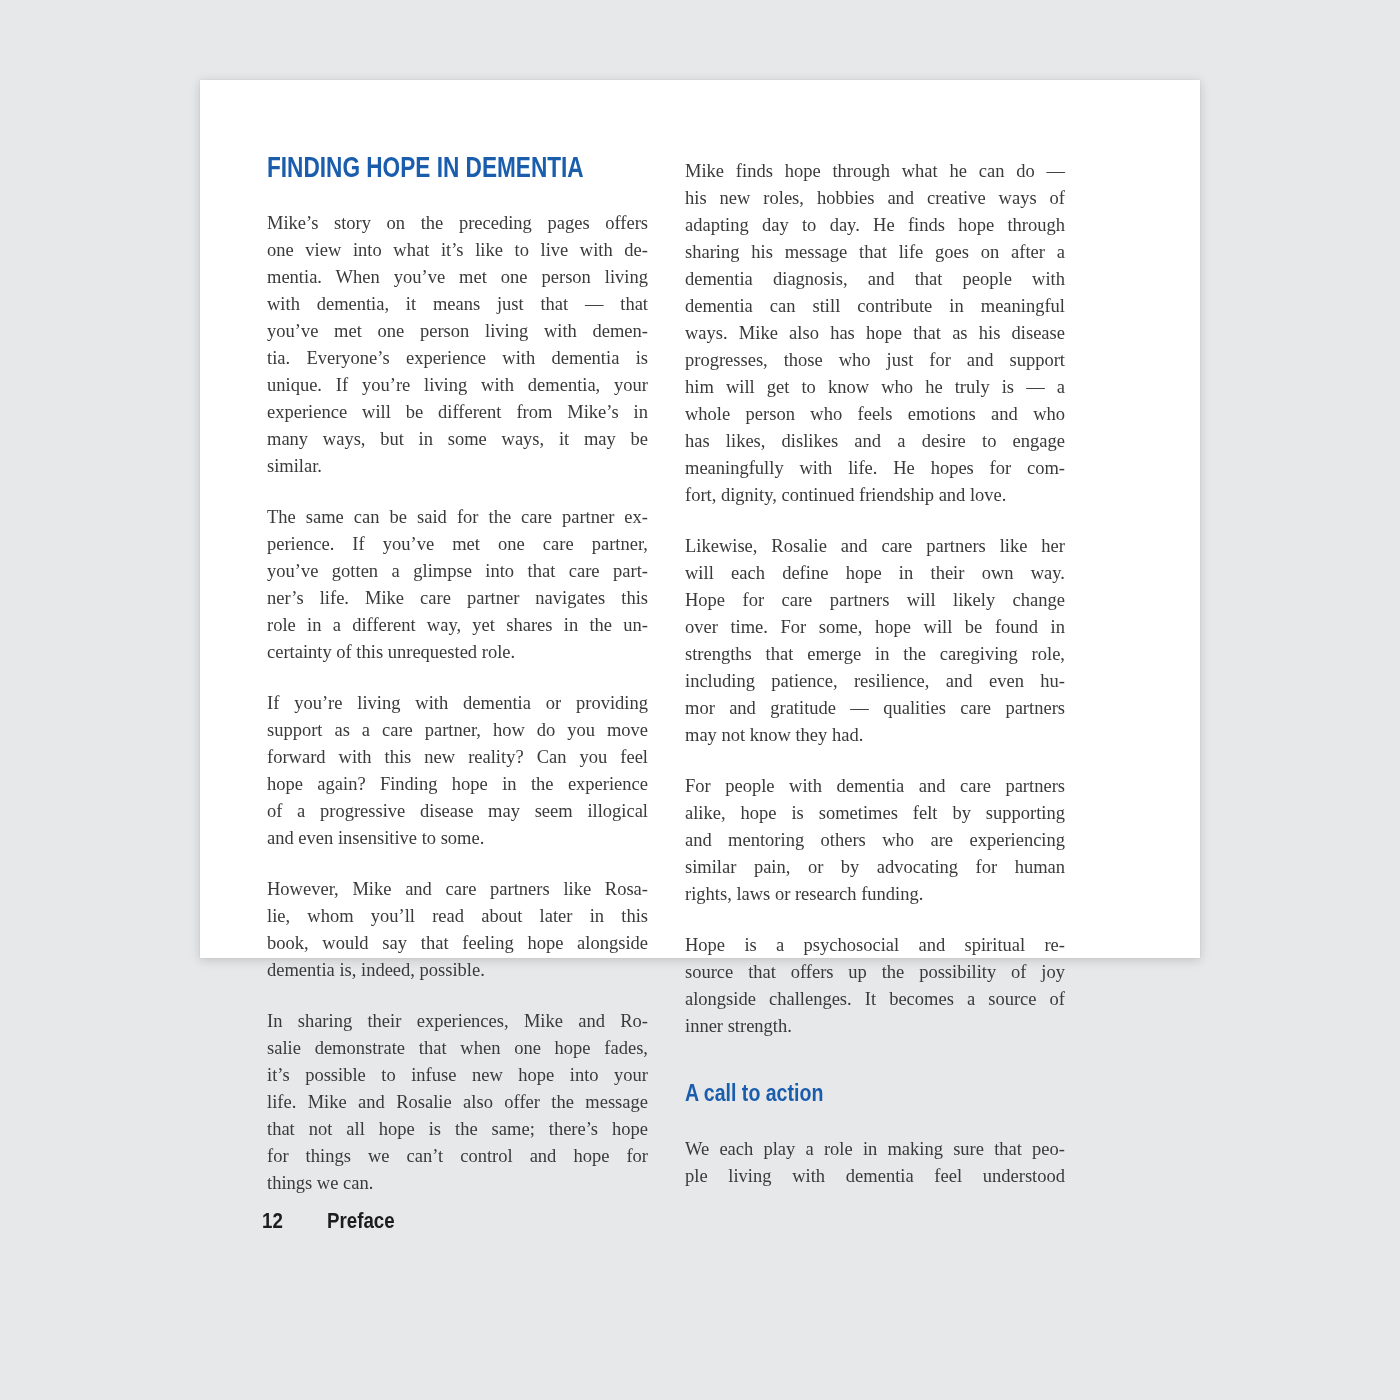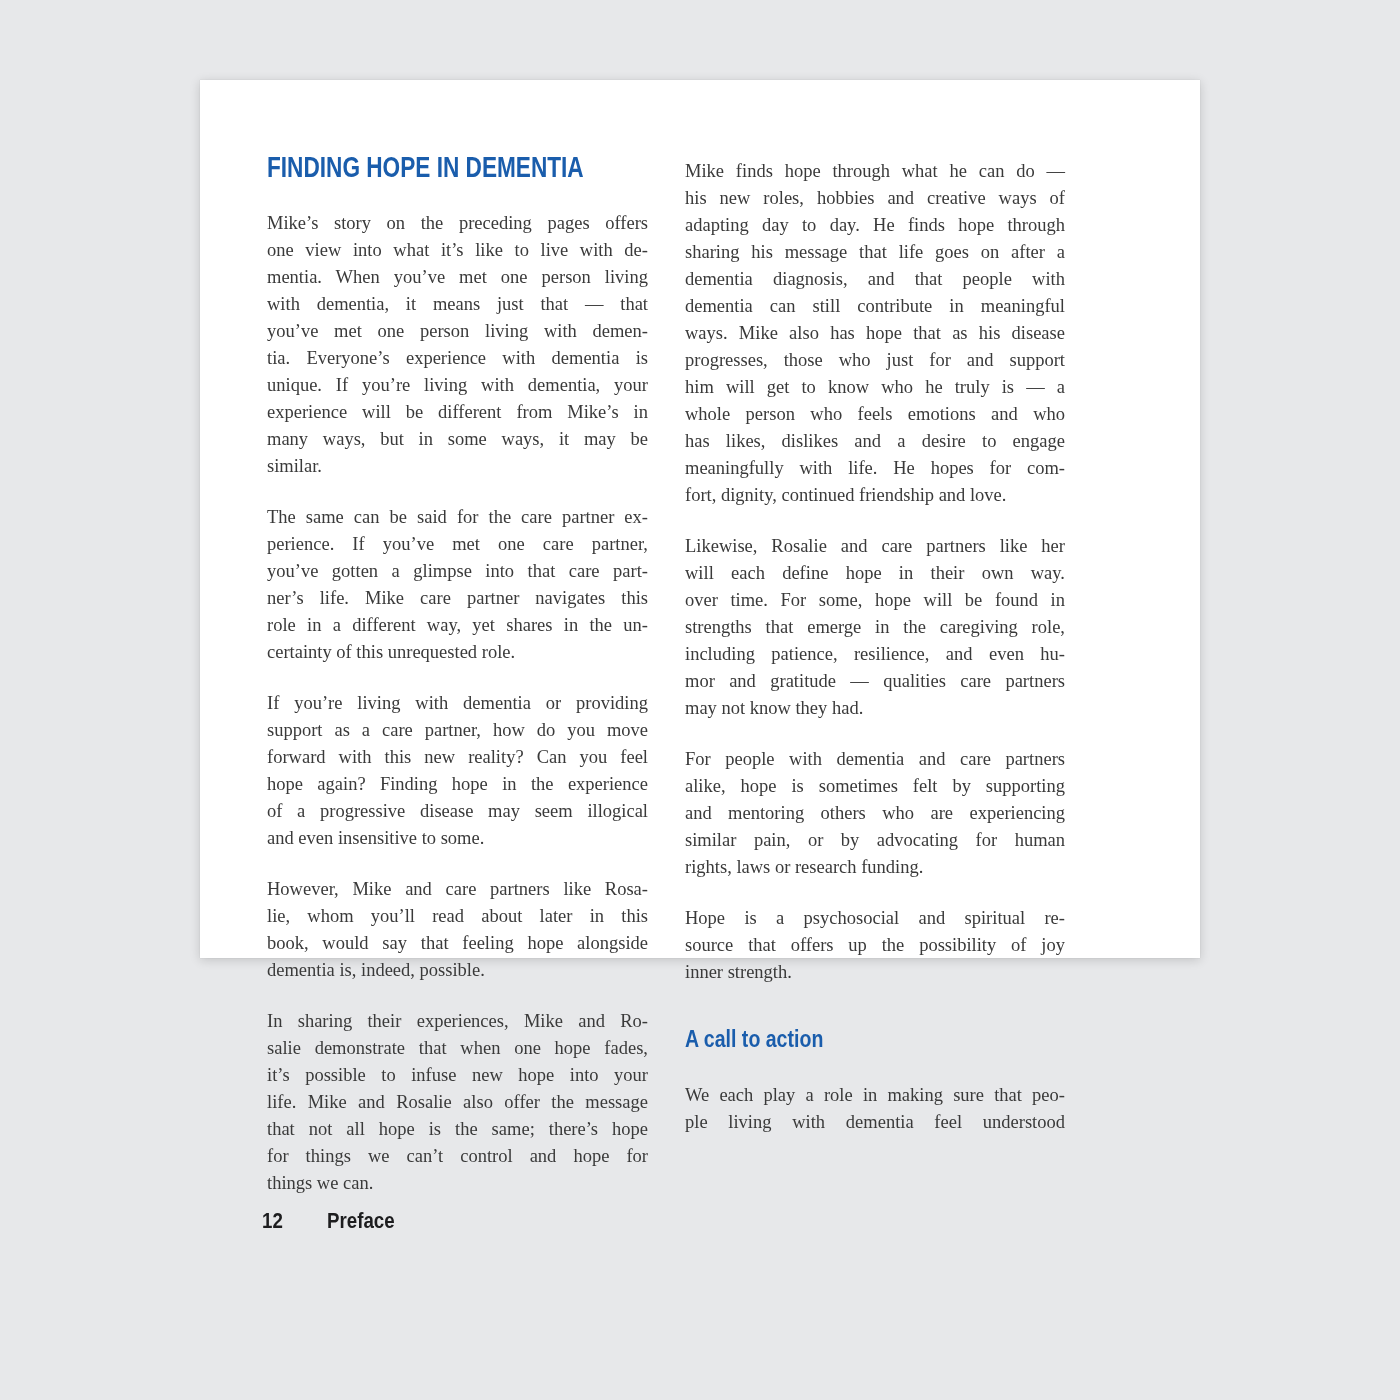--- a/index.html
+++ b/index.html
@@ -113,36 +113,38 @@
         <div class="line">progresses, those who just for and support</div>
         <div class="line">him will get to know who he truly is — a</div>
         <div class="line">whole person who feels emotions and who</div>
         <div class="line">has likes, dislikes and a desire to engage</div>
         <div class="line">meaningfully with life. He hopes for com-</div>
         <div class="line">fort, dignity, continued friendship and love.</div>
       </div>
       <div class="para">
         <div class="line">Likewise, Rosalie and care partners like her</div>
         <div class="line">will each define hope in their own way.</div>
+        <div class="line">Hope for care partners will likely change</div>
         <div class="line">over time. For some, hope will be found in</div>
         <div class="line">strengths that emerge in the caregiving role,</div>
         <div class="line">including patience, resilience, and even hu-</div>
         <div class="line">mor and gratitude — qualities care partners</div>
         <div class="line">may not know they had.</div>
       </div>
       <div class="para">
         <div class="line">For people with dementia and care partners</div>
         <div class="line">alike, hope is sometimes felt by supporting</div>
         <div class="line">and mentoring others who are experiencing</div>
         <div class="line">similar pain, or by advocating for human</div>
         <div class="line">rights, laws or research funding.</div>
       </div>
       <div class="para">
         <div class="line">Hope is a psychosocial and spiritual re-</div>
         <div class="line">source that offers up the possibility of joy</div>
+        <div class="line">alongside challenges. It becomes a source of</div>
         <div class="line">inner strength.</div>
       </div>
       <div class="h2">A call to action</div>
       <div class="para jl">
         <div class="line">We each play a role in making sure that peo-</div>
         <div class="line">ple living with dementia feel understood</div>
       </div>
     </div>
   <div class="footer">
     <span class="pagenum">12</span><span class="section">Preface</span>

